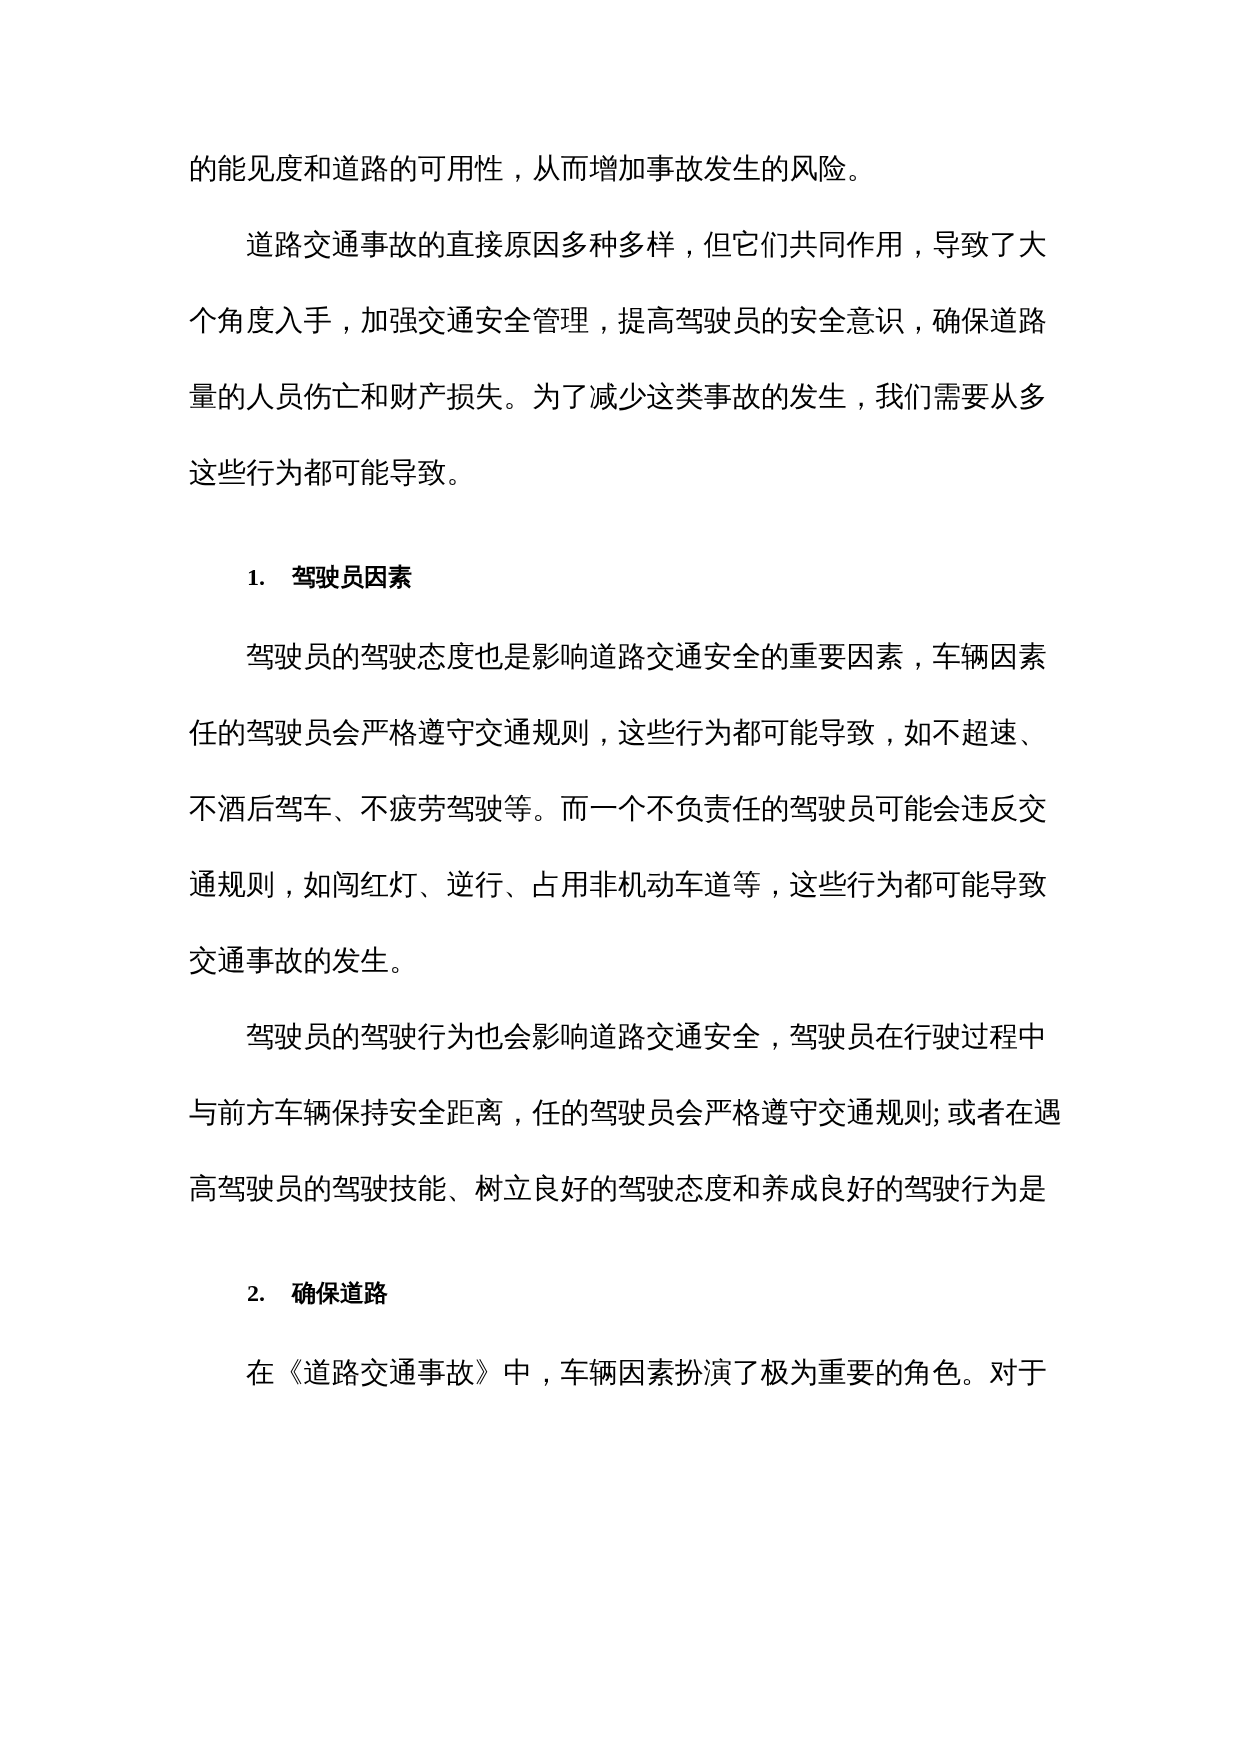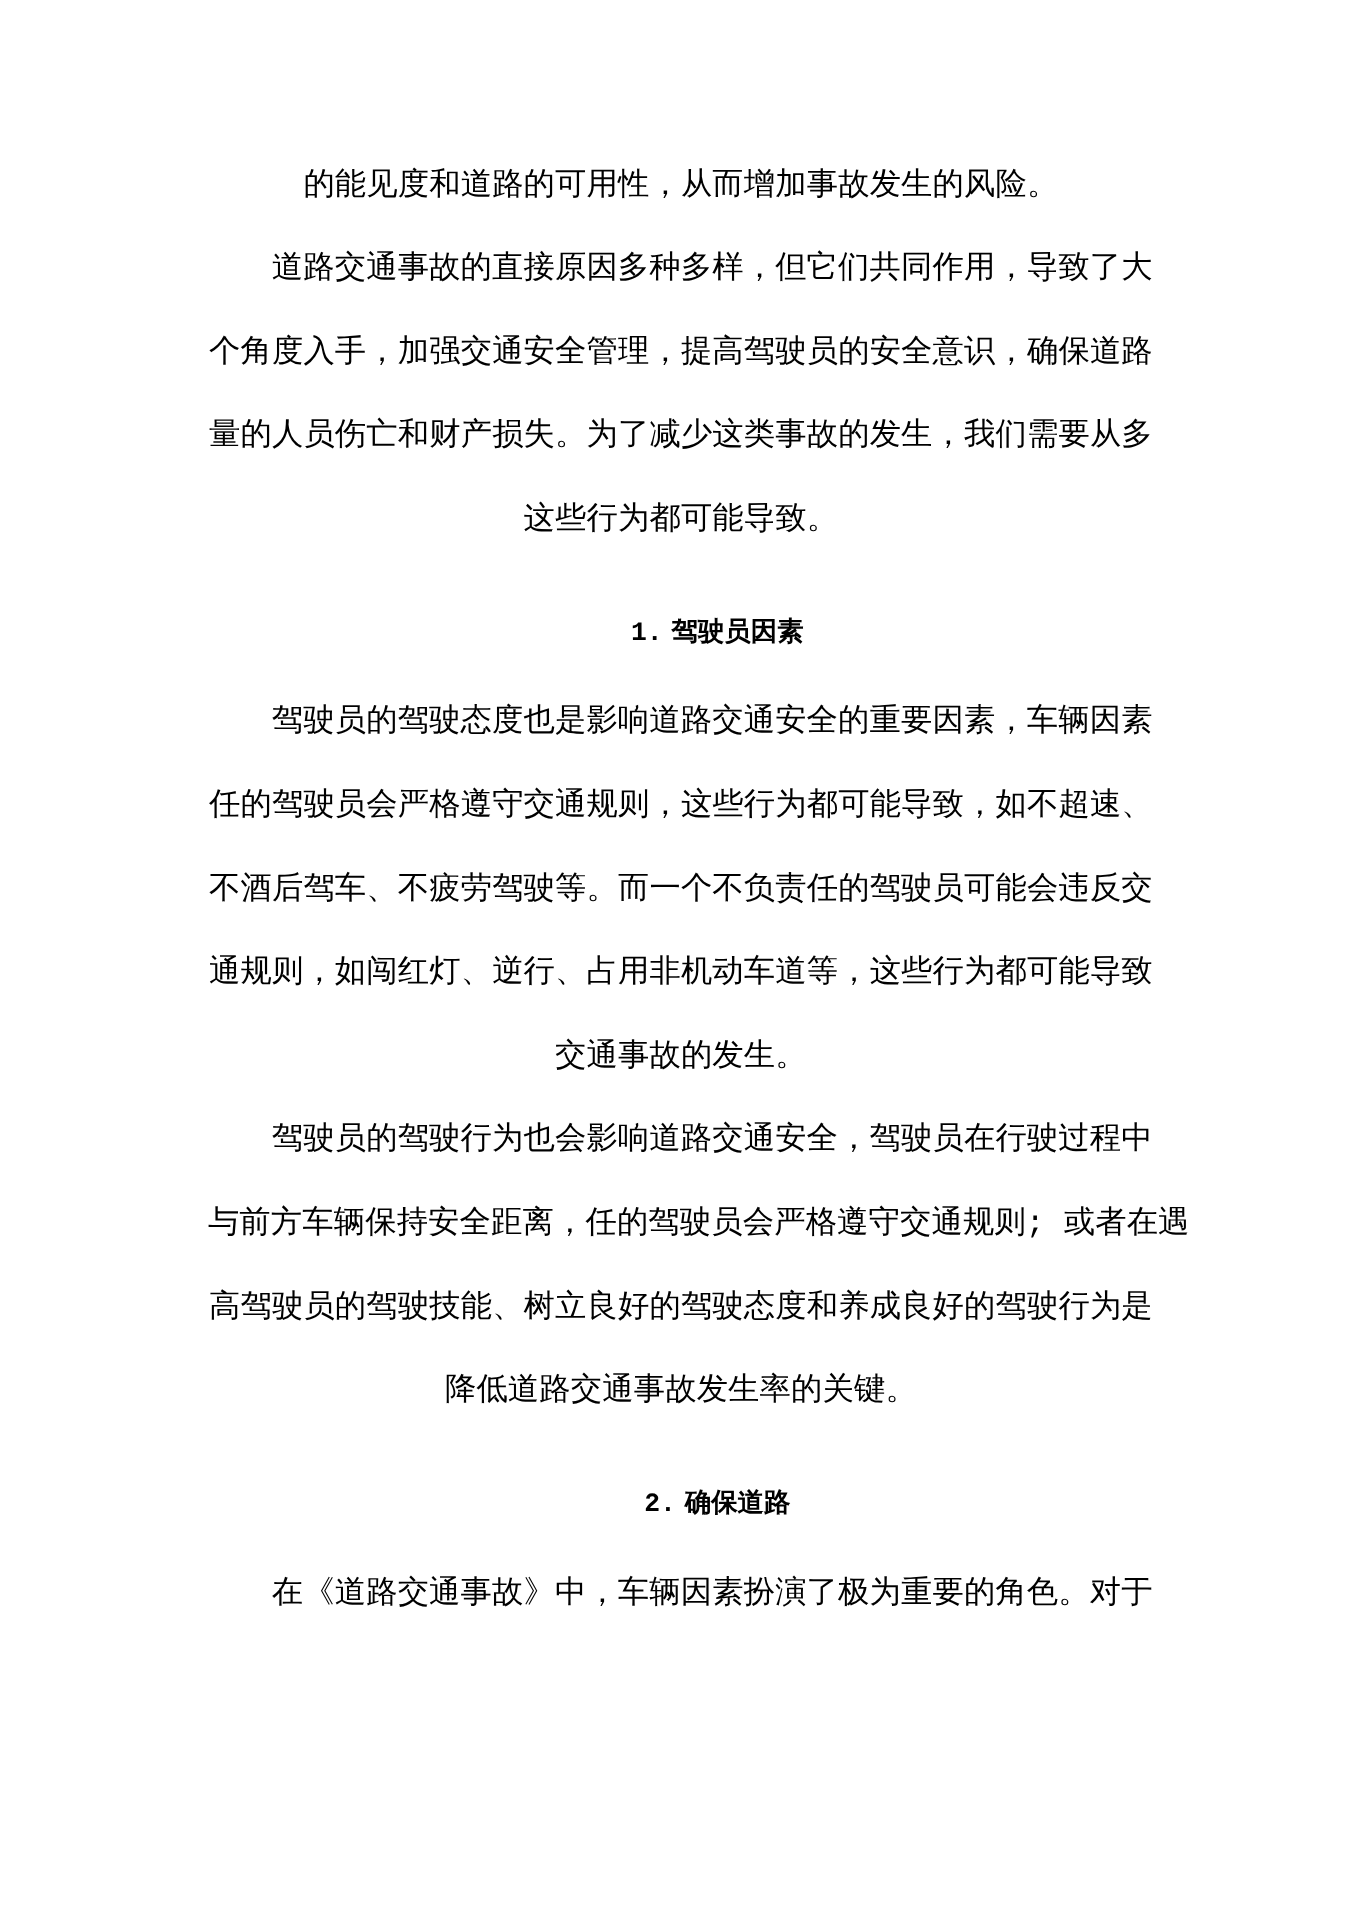--- a/index.html
+++ b/index.html
@@ -6,23 +6,22 @@
     margin: 0;
     padding: 0;
     background: #ffffff;
   }
   .page {
     position: relative;
     width: 1241px;
     height: 1754px;
     background: #ffffff;
     overflow: hidden;
-    font-family: Liberation Mono, monospace;
+    font-family: Liberation Serif, serif;
     color: #000000;
-    text-align: center;
   }
   .doc {
     position: absolute;
     left: 189px;
     top: 131px;
     width: 860px;
   }
   .para {
     margin: 0;
     padding: 0;
@@ -77,20 +76,19 @@
         <div class="line">驾驶员的驾驶态度也是影响道路交通安全的重要因素，车辆因素</div>
         <div class="line">任的驾驶员会严格遵守交通规则，这些行为都可能导致，如不超速、</div>
         <div class="line">不酒后驾车、不疲劳驾驶等。而一个不负责任的驾驶员可能会违反交</div>
         <div class="line">通规则，如闯红灯、逆行、占用非机动车道等，这些行为都可能导致</div>
         <div class="line">交通事故的发生。</div>
       </div>
       <div class="para indent-first">
         <div class="line">驾驶员的驾驶行为也会影响道路交通安全，驾驶员在行驶过程中</div>
         <div class="line">与前方车辆保持安全距离，任的驾驶员会严格遵守交通规则; 或者在遇</div>
         <div class="line">高驾驶员的驾驶技能、树立良好的驾驶态度和养成良好的驾驶行为是</div>
-        <div class="line">降低道路交通事故发生率的关键。</div>
       </div>
       <div class="heading"><span class="h-num">2.</span><span class="h-title">确保道路</span></div>
       <div class="para indent-first">
         <div class="line">在《道路交通事故》中，车辆因素扮演了极为重要的角色。对于</div>
       </div>
     </section>
 </main>
 
 </body></html>

